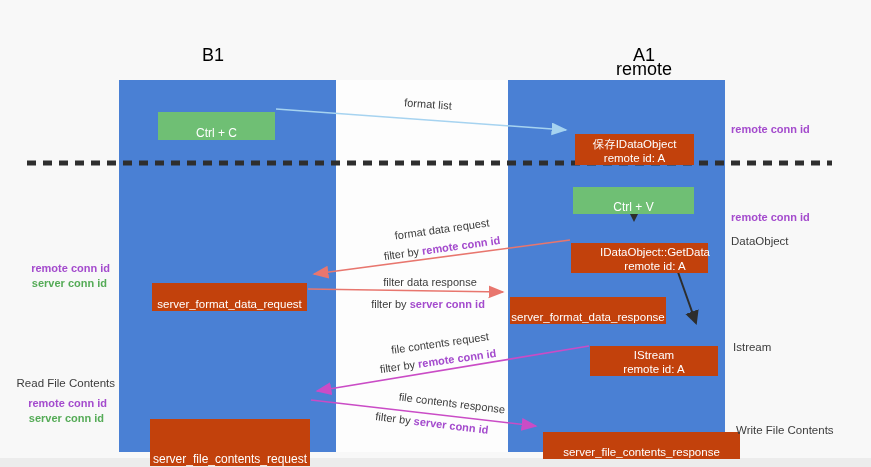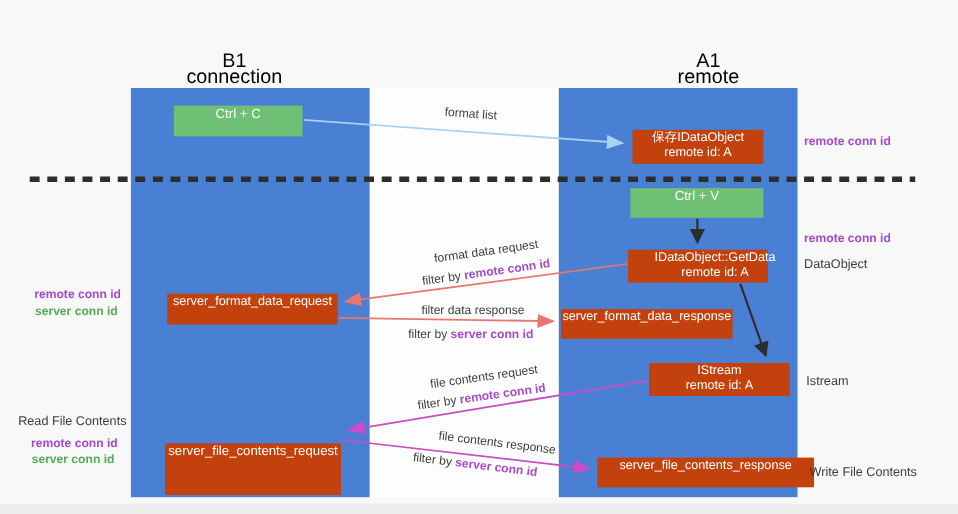--- a/index.html
+++ b/index.html
@@ -23,24 +23,25 @@
   }
   .title{
     width:300px;text-align:center;
     font-size:15px;line-height:19px;color:#3b3b3b;
   }
   .colheader{
     width:160px;text-align:center;
     font-size:18px;line-height:14px;color:#000000;
   }
   .node{
-    display:flex;align-items:center;justify-content:flex-start;
+    display:flex;align-items:center;justify-content:flex-end;
     flex-direction:column;
     color:#ffffff;font-size:12px;line-height:14px;text-align:center;
     box-sizing:border-box;
+    margin-top:16px;
   }
   .green{background:#6fbf74;}
   .orange{background:#c2410c;}
   .lbl{
     font-size:11px;color:#3c3c3c;white-space:nowrap;
   }
   .lbl-c{width:200px;text-align:center;}
   .lbl-r{width:120px;text-align:right;}
   .purple{color:#a44bcd;font-weight:bold;}
   .greentx{color:#55ab57;font-weight:bold;}
@@ -60,21 +61,20 @@
   <div class="abs lane" style="left:336px;top:80px;width:172px;height:372px;"></div>
 
   <div class="abs column" style="left:119px;top:80px;width:217px;height:372px;"></div>
   <div class="abs column" style="left:508px;top:80px;width:217px;height:372px;"></div>
 
   <div class="abs footer" style="left:0;top:458px;width:871px;height:9px;"></div>
 
 
   <div class="abs colheader" style="left:133px;top:48px;">
     <div>B1</div>
-    <div>connection</div>
   </div>
   <div class="abs colheader" style="left:564px;top:48px;">
     <div>A1</div>
     <div>remote</div>
   </div>
 
   <svg width="871" height="467">
     <defs>
       <marker id="m-blue" markerWidth="12" markerHeight="10" refX="9" refY="4" orient="auto">
         <path d="M0,0 L10,4 L0,8 z" fill="#a6d3f0"></path>
@@ -113,21 +113,21 @@
 
   <div class="abs node orange" style="left:575px;top:118px;width:119px;height:31px;font-size:11.5px;">
     <div>保存IDataObject</div>
     <div>remote id: A</div>
   </div>
 
   <div class="abs node green" style="left:573px;top:171px;width:121px;height:27px;">
     <div>Ctrl + V</div>
   </div>
 
-  <div class="abs node orange" style="left:571px;top:227px;width:127px;height:30px;font-size:11.5px;padding-left:31px;">
+  <div class="abs node orange" style="left:571px;top:227px;width:137px;height:30px;font-size:11.5px;padding-left:31px;">
     <div>IDataObject::GetData</div>
     <div>remote id: A</div>
   </div>
 
   <div class="abs node orange" style="left:152px;top:267px;width:155px;height:28px;font-size:11.5px;">
     <div>server_format_data_request</div>
   </div>
 
   <div class="abs node orange" style="left:510px;top:281px;width:156px;height:27px;font-size:11.5px;">
     <div>server_format_data_response</div>

